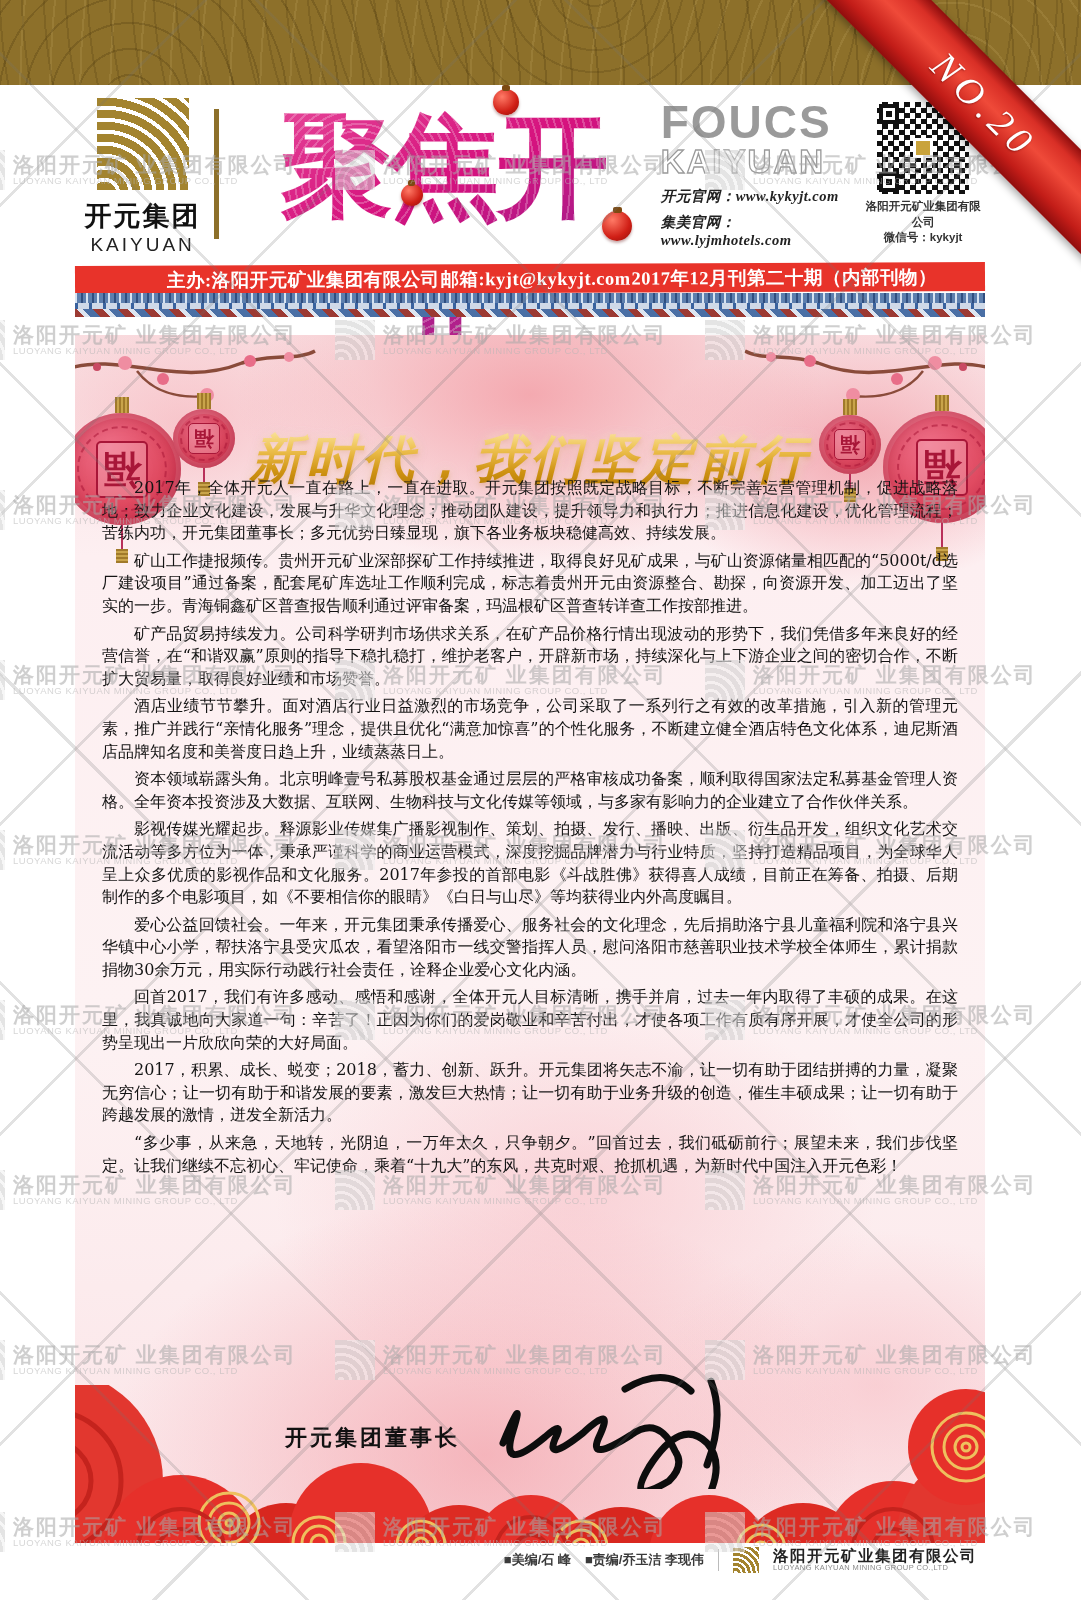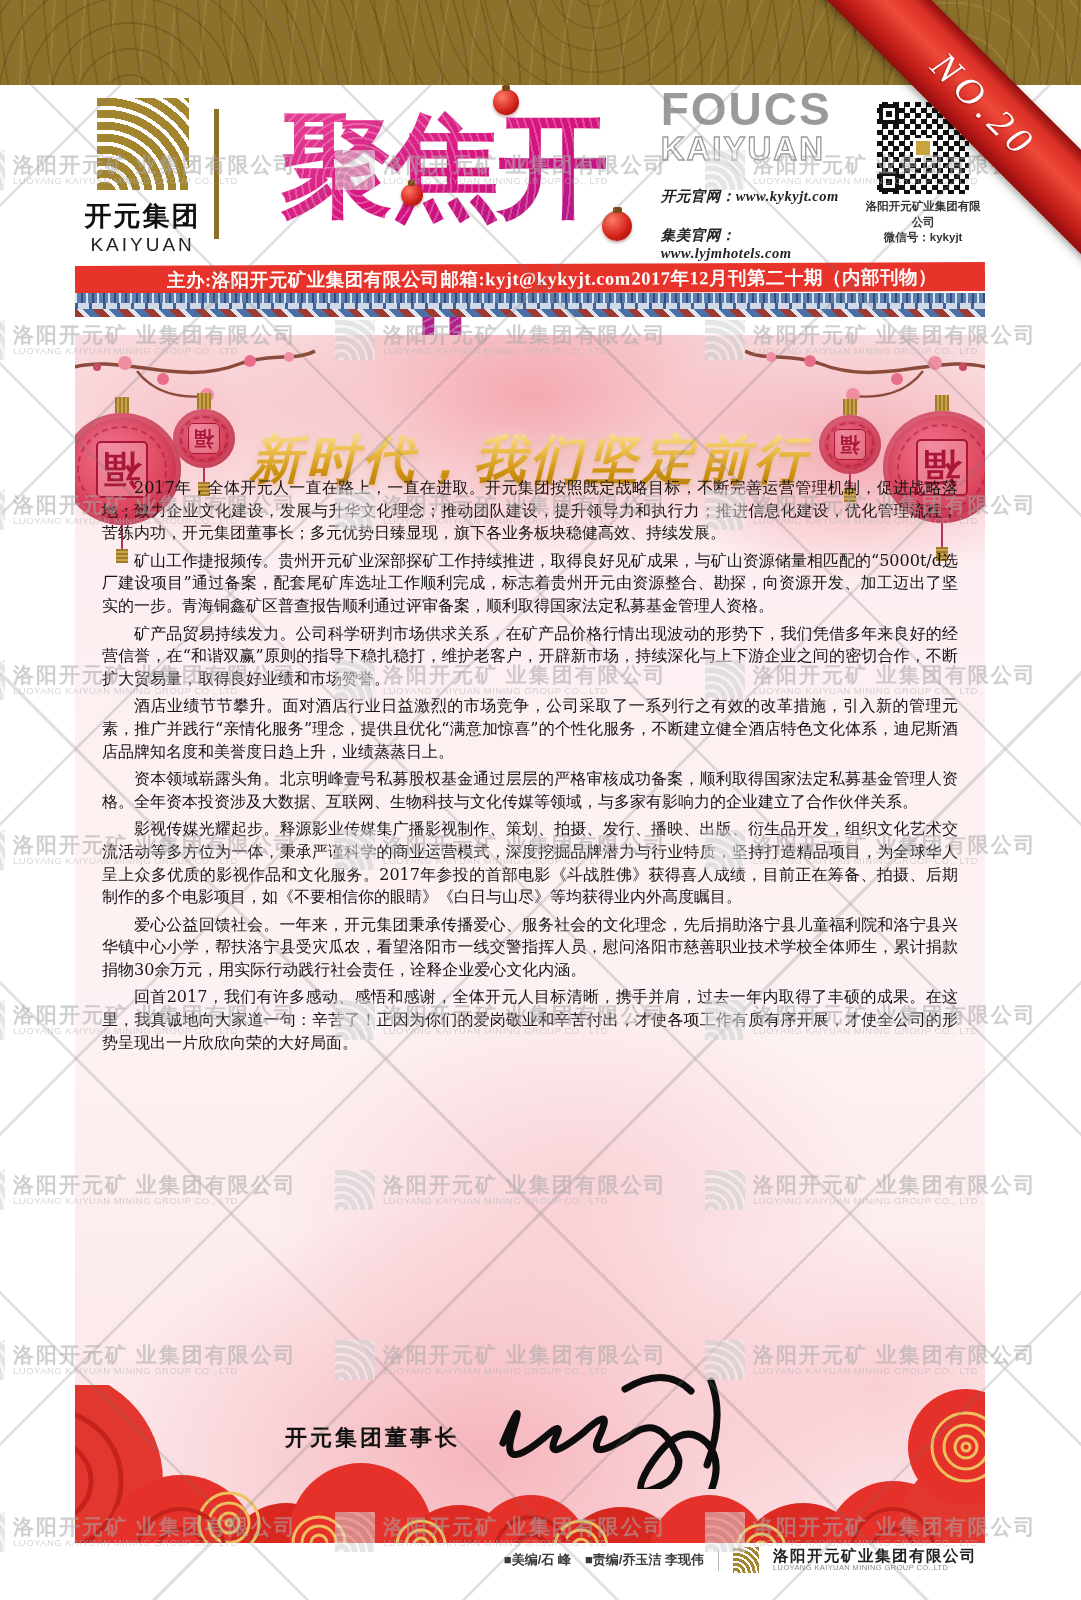--- a/index.html
+++ b/index.html
@@ -64,21 +64,21 @@
   .lb1{width:26px;height:26px;left:62%;top:0;}
   .lb2{width:22px;height:22px;left:40%;top:56%;}
   .lb3{width:30px;height:30px;left:88%;top:72%;}
 
   .head-right{display:flex;align-items:center;gap:16px;margin-left:8px;}
   .foucs-col{display:flex;flex-direction:column;}
   .foucs-line1{font-size:46px;font-weight:bold;color:#9a9a9a;letter-spacing:2px;line-height:1;
     font-family:"Liberation Sans",sans-serif;}
   .foucs-line2{font-size:33px;font-weight:bold;letter-spacing:2px;line-height:1.05;color:transparent;
     -webkit-text-stroke:1.3px #9a9a9a;font-family:"Liberation Sans",sans-serif;}
-  .site-line{font-size:14.5px;font-weight:bold;color:#222;font-style:italic;margin-top:20px;letter-spacing:.5px;}
+  .site-line{font-size:14.5px;font-weight:bold;color:#222;font-style:italic;margin-top:7px;letter-spacing:.5px;}
   .site-line:first-of-type{margin-top:12px;}
 
   .qr-col{display:flex;flex-direction:column;align-items:center;}
   .qr{width:92px;height:92px;position:relative;background:#fff;
     background-image:repeating-conic-gradient(#111 0% 25%, #ffffff 0% 50%);
     background-size:11px 11px;outline:3px solid #fff;}
   .qr .finder{position:absolute;width:20px;height:20px;background:#fff;border:4px solid #111;box-sizing:border-box;}
   .qr .finder:after{content:"";position:absolute;inset:3px;background:#111;}
   .qr .f-tl{left:2px;top:2px;} .qr .f-tr{right:2px;top:2px;} .qr .f-bl{left:2px;bottom:2px;}
   .qr .center-logo{position:absolute;left:50%;top:50%;width:20px;height:20px;transform:translate(-50%,-50%);
@@ -285,27 +285,29 @@
           <span class="fu">福</span>
         </div>
       <div class="tassel"></div>
         <div class="tassel-knot"></div>
     </div>
 
     <h1 class="title">新时代，我们坚定前行</h1>
 
     <div class="body-text">
         <p>2017年，全体开元人一直在路上，一直在进取。开元集团按照既定战略目标，不断完善运营管理机制，促进战略落地；致力企业文化建设，发展与升华文化理念；推动团队建设，提升领导力和执行力；推进信息化建设，优化管理流程；苦练内功，开元集团董事长；多元优势日臻显现，旗下各业务板块稳健高效、持续发展。</p>
-        <p>矿山工作捷报频传。贵州开元矿业深部探矿工作持续推进，取得良好见矿成果，与矿山资源储量相匹配的“5000t/d选厂建设项目”通过备案，配套尾矿库选址工作顺利完成，标志着贵州开元由资源整合、勘探，向资源开发、加工迈出了坚实的一步。青海铜鑫矿区普查报告顺利通过评审备案，顺利取得国家法定私募基金管理人资格。</p>
+        <p>矿山工作捷报频传。贵州开元矿业深部探矿工作持续推进，取得良好见矿成果，与矿山资源储量相匹配的“5000t/d选厂建设项目”通过备案，配套尾矿库选址工作顺利完成，标志着贵州开元由资源整合、勘探，向资源开发、加工迈出了坚实的一步。青海铜鑫矿区普查报告顺利通过评审备案，玛温根矿区普查转详查工作按部推进。</p>
         <p>矿产品贸易持续发力。公司科学研判市场供求关系，在矿产品价格行情出现波动的形势下，我们凭借多年来良好的经营信誉，在“和谐双赢”原则的指导下稳扎稳打，维护老客户，开辟新市场，持续深化与上下游企业之间的密切合作，不断扩大贸易量，取得良好业绩和市场赞誉。</p>
         <p>酒店业绩节节攀升。面对酒店行业日益激烈的市场竞争，公司采取了一系列行之有效的改革措施，引入新的管理元素，推广并践行“亲情化服务”理念，提供且优化“满意加惊喜”的个性化服务，不断建立健全酒店特色文化体系，迪尼斯酒店品牌知名度和美誉度日趋上升，业绩蒸蒸日上。</p>
         <p>资本领域崭露头角。北京明峰壹号私募股权基金通过层层的严格审核成功备案，顺利取得国家法定私募基金管理人资格。全年资本投资涉及大数据、互联网、生物科技与文化传媒等领域，与多家有影响力的企业建立了合作伙伴关系。</p>
         <p>影视传媒光耀起步。释源影业传媒集广播影视制作、策划、拍摄、发行、播映、出版、衍生品开发，组织文化艺术交流活动等多方位为一体，秉承严谨科学的商业运营模式，深度挖掘品牌潜力与行业特质，坚持打造精品项目，为全球华人呈上众多优质的影视作品和文化服务。2017年参投的首部电影《斗战胜佛》获得喜人成绩，目前正在筹备、拍摄、后期制作的多个电影项目，如《不要相信你的眼睛》《白日与山尽》等均获得业内外高度瞩目。</p>
         <p>爱心公益回馈社会。一年来，开元集团秉承传播爱心、服务社会的文化理念，先后捐助洛宁县儿童福利院和洛宁县兴华镇中心小学，帮扶洛宁县受灾瓜农，看望洛阳市一线交警指挥人员，慰问洛阳市慈善职业技术学校全体师生，累计捐款捐物30余万元，用实际行动践行社会责任，诠释企业爱心文化内涵。</p>
         <p>回首2017，我们有许多感动、感悟和感谢，全体开元人目标清晰，携手并肩，过去一年内取得了丰硕的成果。在这里，我真诚地向大家道一句：辛苦了！正因为你们的爱岗敬业和辛苦付出，才使各项工作有质有序开展，才使全公司的形势呈现出一片欣欣向荣的大好局面。</p>
+        <p>2017，积累、成长、蜕变；2018，蓄力、创新、跃升。开元集团将矢志不渝，让一切有助于团结拼搏的力量，凝聚无穷信心；让一切有助于和谐发展的要素，激发巨大热情；让一切有助于业务升级的创造，催生丰硕成果；让一切有助于跨越发展的激情，迸发全新活力。</p>
+        <p>“多少事，从来急，天地转，光阴迫，一万年太久，只争朝夕。”回首过去，我们砥砺前行；展望未来，我们步伐坚定。让我们继续不忘初心、牢记使命，乘着“十九大”的东风，共克时艰、抢抓机遇，为新时代中国注入开元色彩！</p>
       </div>
 
     <div class="sign-row">
       <span class="sign-label">开元集团董事长</span>
       <svg class="sign-svg" width="300" height="130" viewBox="0 0 300 130">
         <path d="M28 84 q22 -52 10 -12 q-14 44 32 6 q20 -18 10 2 q-10 24 28 -6 q32 -30 16 4 q-12 26 32 -2 q28 -20 44 16 q10 14 -6 30 q-44 26 -20 -14 q32 -50 58 -24 q16 18 4 48 M150 30 q40 -24 66 2 M236 22 q14 36 -4 84" stroke="#0d0d0d" stroke-width="7" fill="none" stroke-linecap="round" stroke-linejoin="round"></path>
       </svg>
     </div>
 
     <svg class="clouds" viewBox="0 0 938 178">

